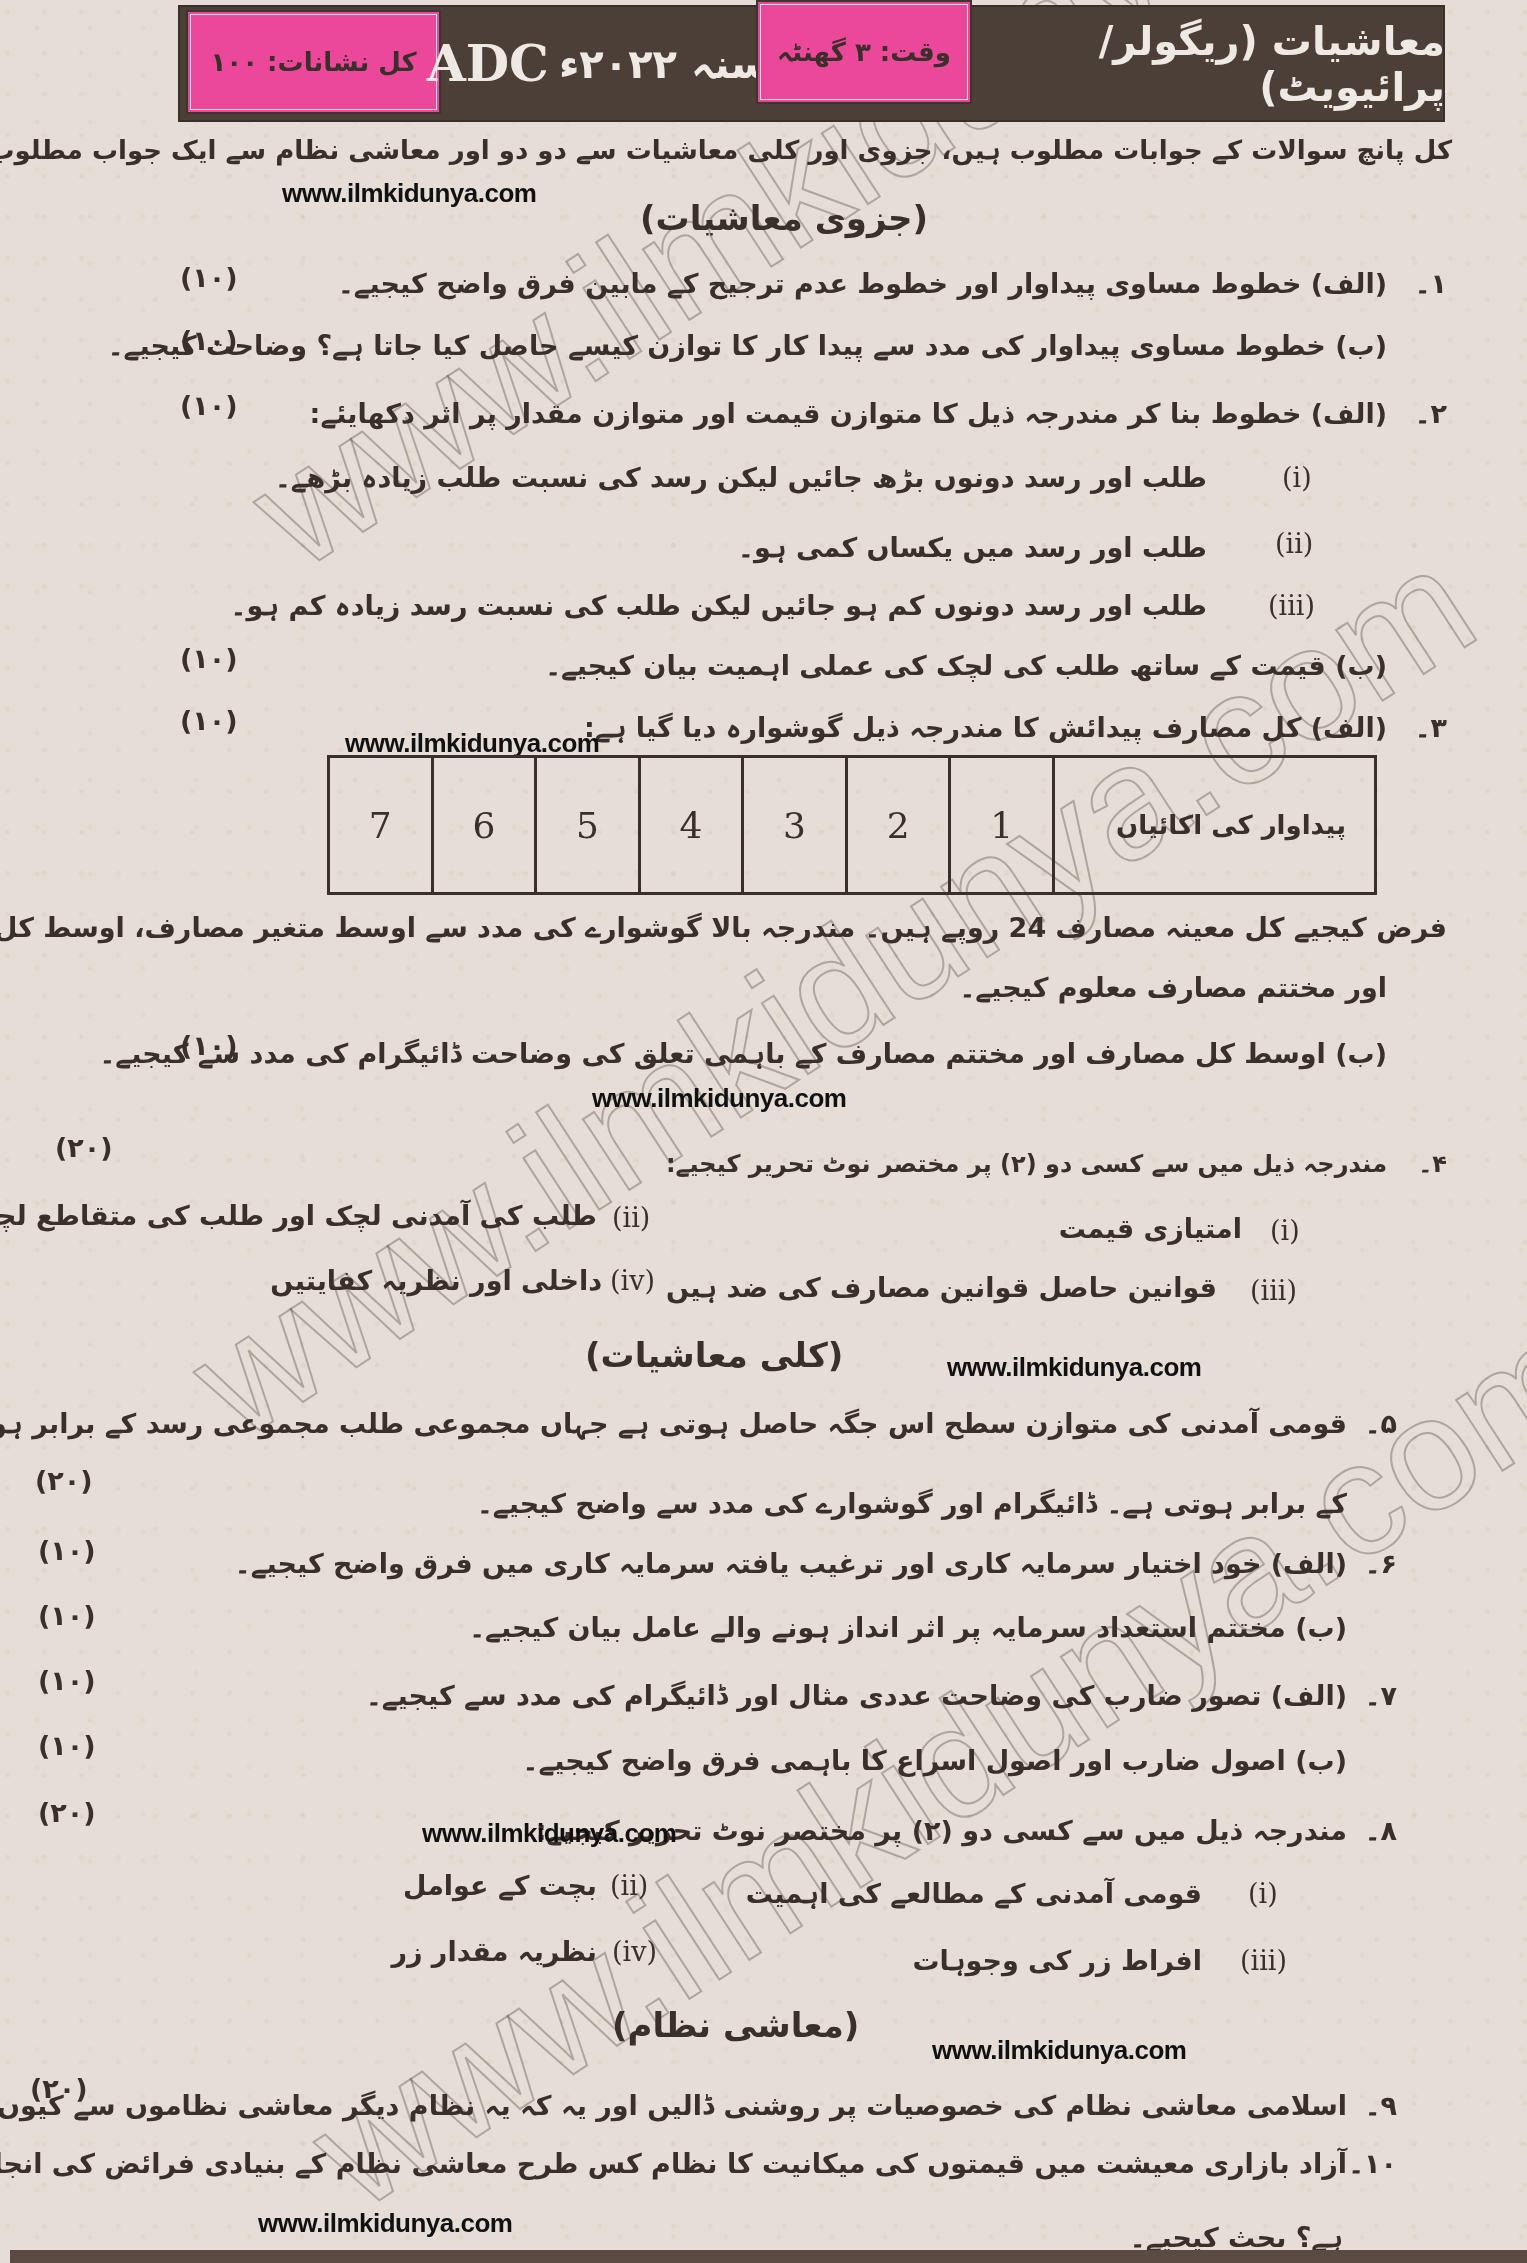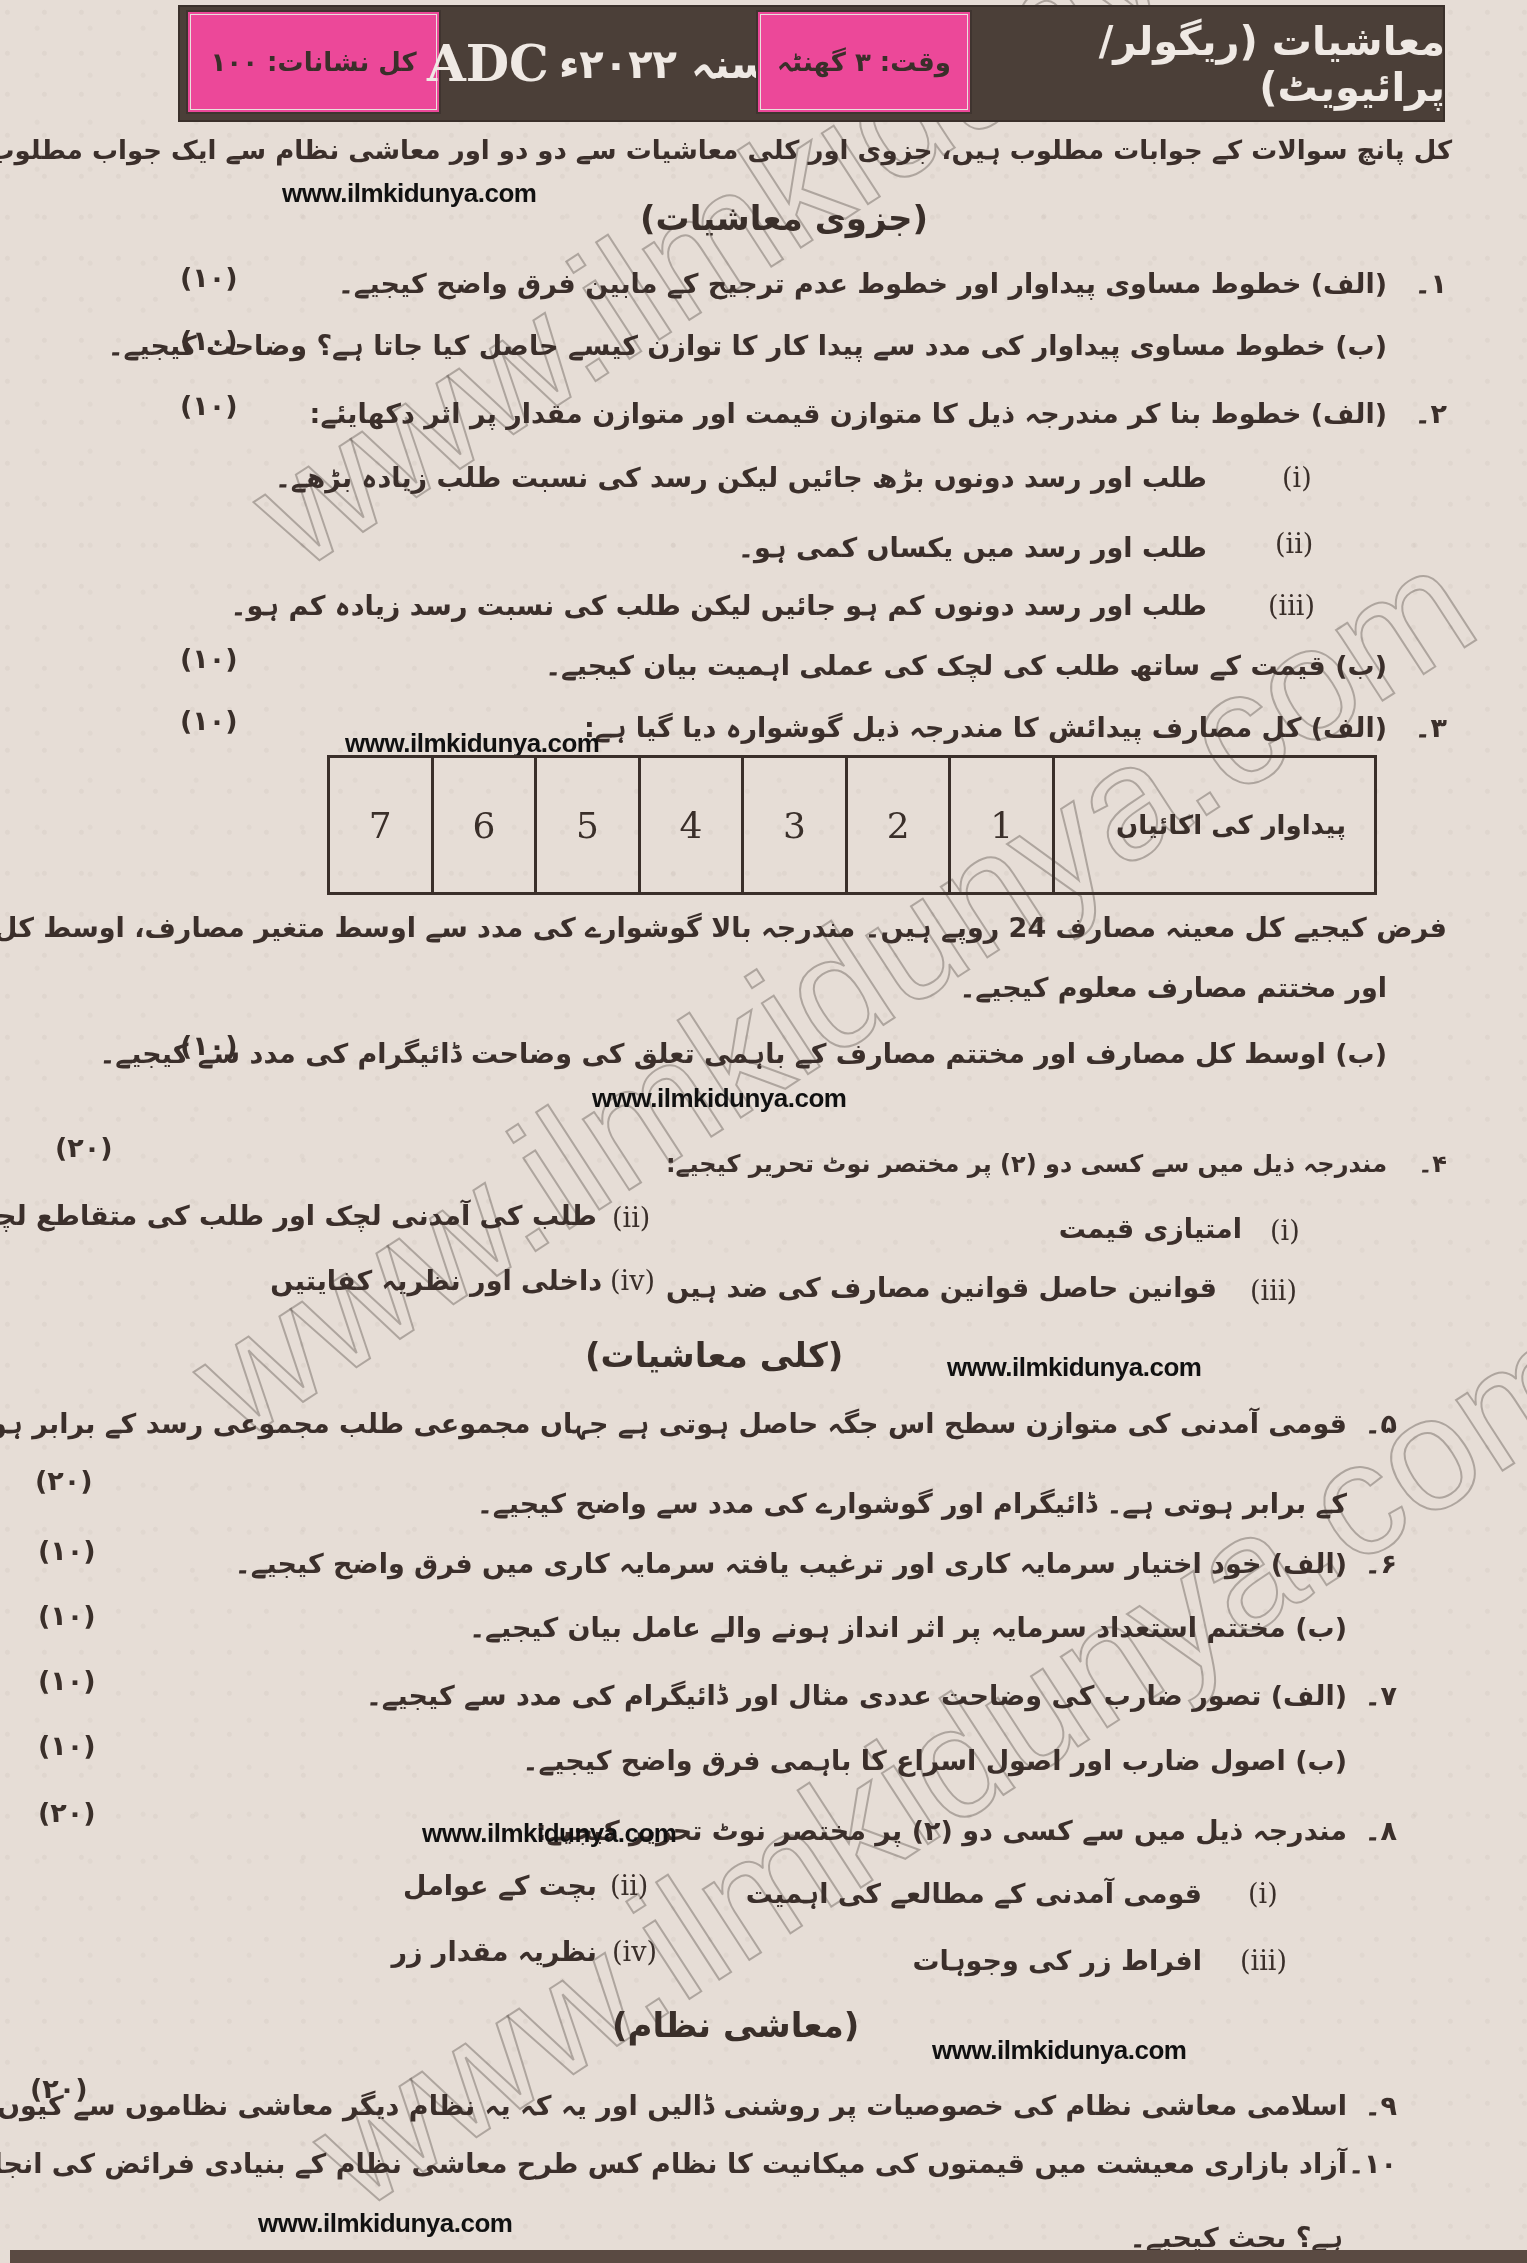--- a/index.html
+++ b/index.html
@@ -13,21 +13,21 @@
     font-family: "DejaVu Sans", sans-serif;
     color:#3a2e2a;
   }
   .abs { position:absolute; }
   .ur { direction:rtl; text-align:right; font-family:"DejaVu Sans", sans-serif; font-weight:bold; color:#3b2f2b; white-space:nowrap; }
 
   
   .hdr { left:178px; top:5px; width:1267px; height:117px; background:#4b3f38; box-shadow: inset 0 0 0 2px #3a302b; }
   .hbox { background:#ec4899; border:2px solid #3f342f; outline:1px solid #e9e2dd; outline-offset:-5px; box-sizing:border-box; display:flex; align-items:center; justify-content:center; }
   .hbox-marks { left:186px; top:10px; width:255px; height:104px; }
-  .hbox-time { left:756px; top:10px; width:216px; height:104px;justify-content:center; }
+  .hbox-time { left:756px; top:0; width:216px; height:104px;justify-content:center; }
   .htxt { font-size:26px; color:#3a2f2a; }
   .hdark-text { color:#efe9e4; font-weight:bold; display:flex; align-items:center; justify-content:center; }
   .hd-year { left:445px; top:5px; width:307px; height:117px; font-size:50px; font-family:"DejaVu Serif", serif; gap:10px;align-items:center; }
   .hd-subject { left:975px; top:5px; width:470px; height:117px; font-size:40px; direction:rtl; }
 
   .wm { font-family:"Liberation Sans", sans-serif; font-weight:bold; font-size:26px; color:#111; letter-spacing:-0.5px; }
   .big-wm { font-family:"Liberation Sans", sans-serif; font-size:160px; color:transparent; -webkit-text-stroke:2px rgba(70,60,55,0.35); white-space:nowrap; transform-origin:left bottom; }
 
   .marks { font-size:27px; color:#3a2f2a; font-weight:bold; font-family:"DejaVu Sans", sans-serif; }
   .line { font-size:27px; }

